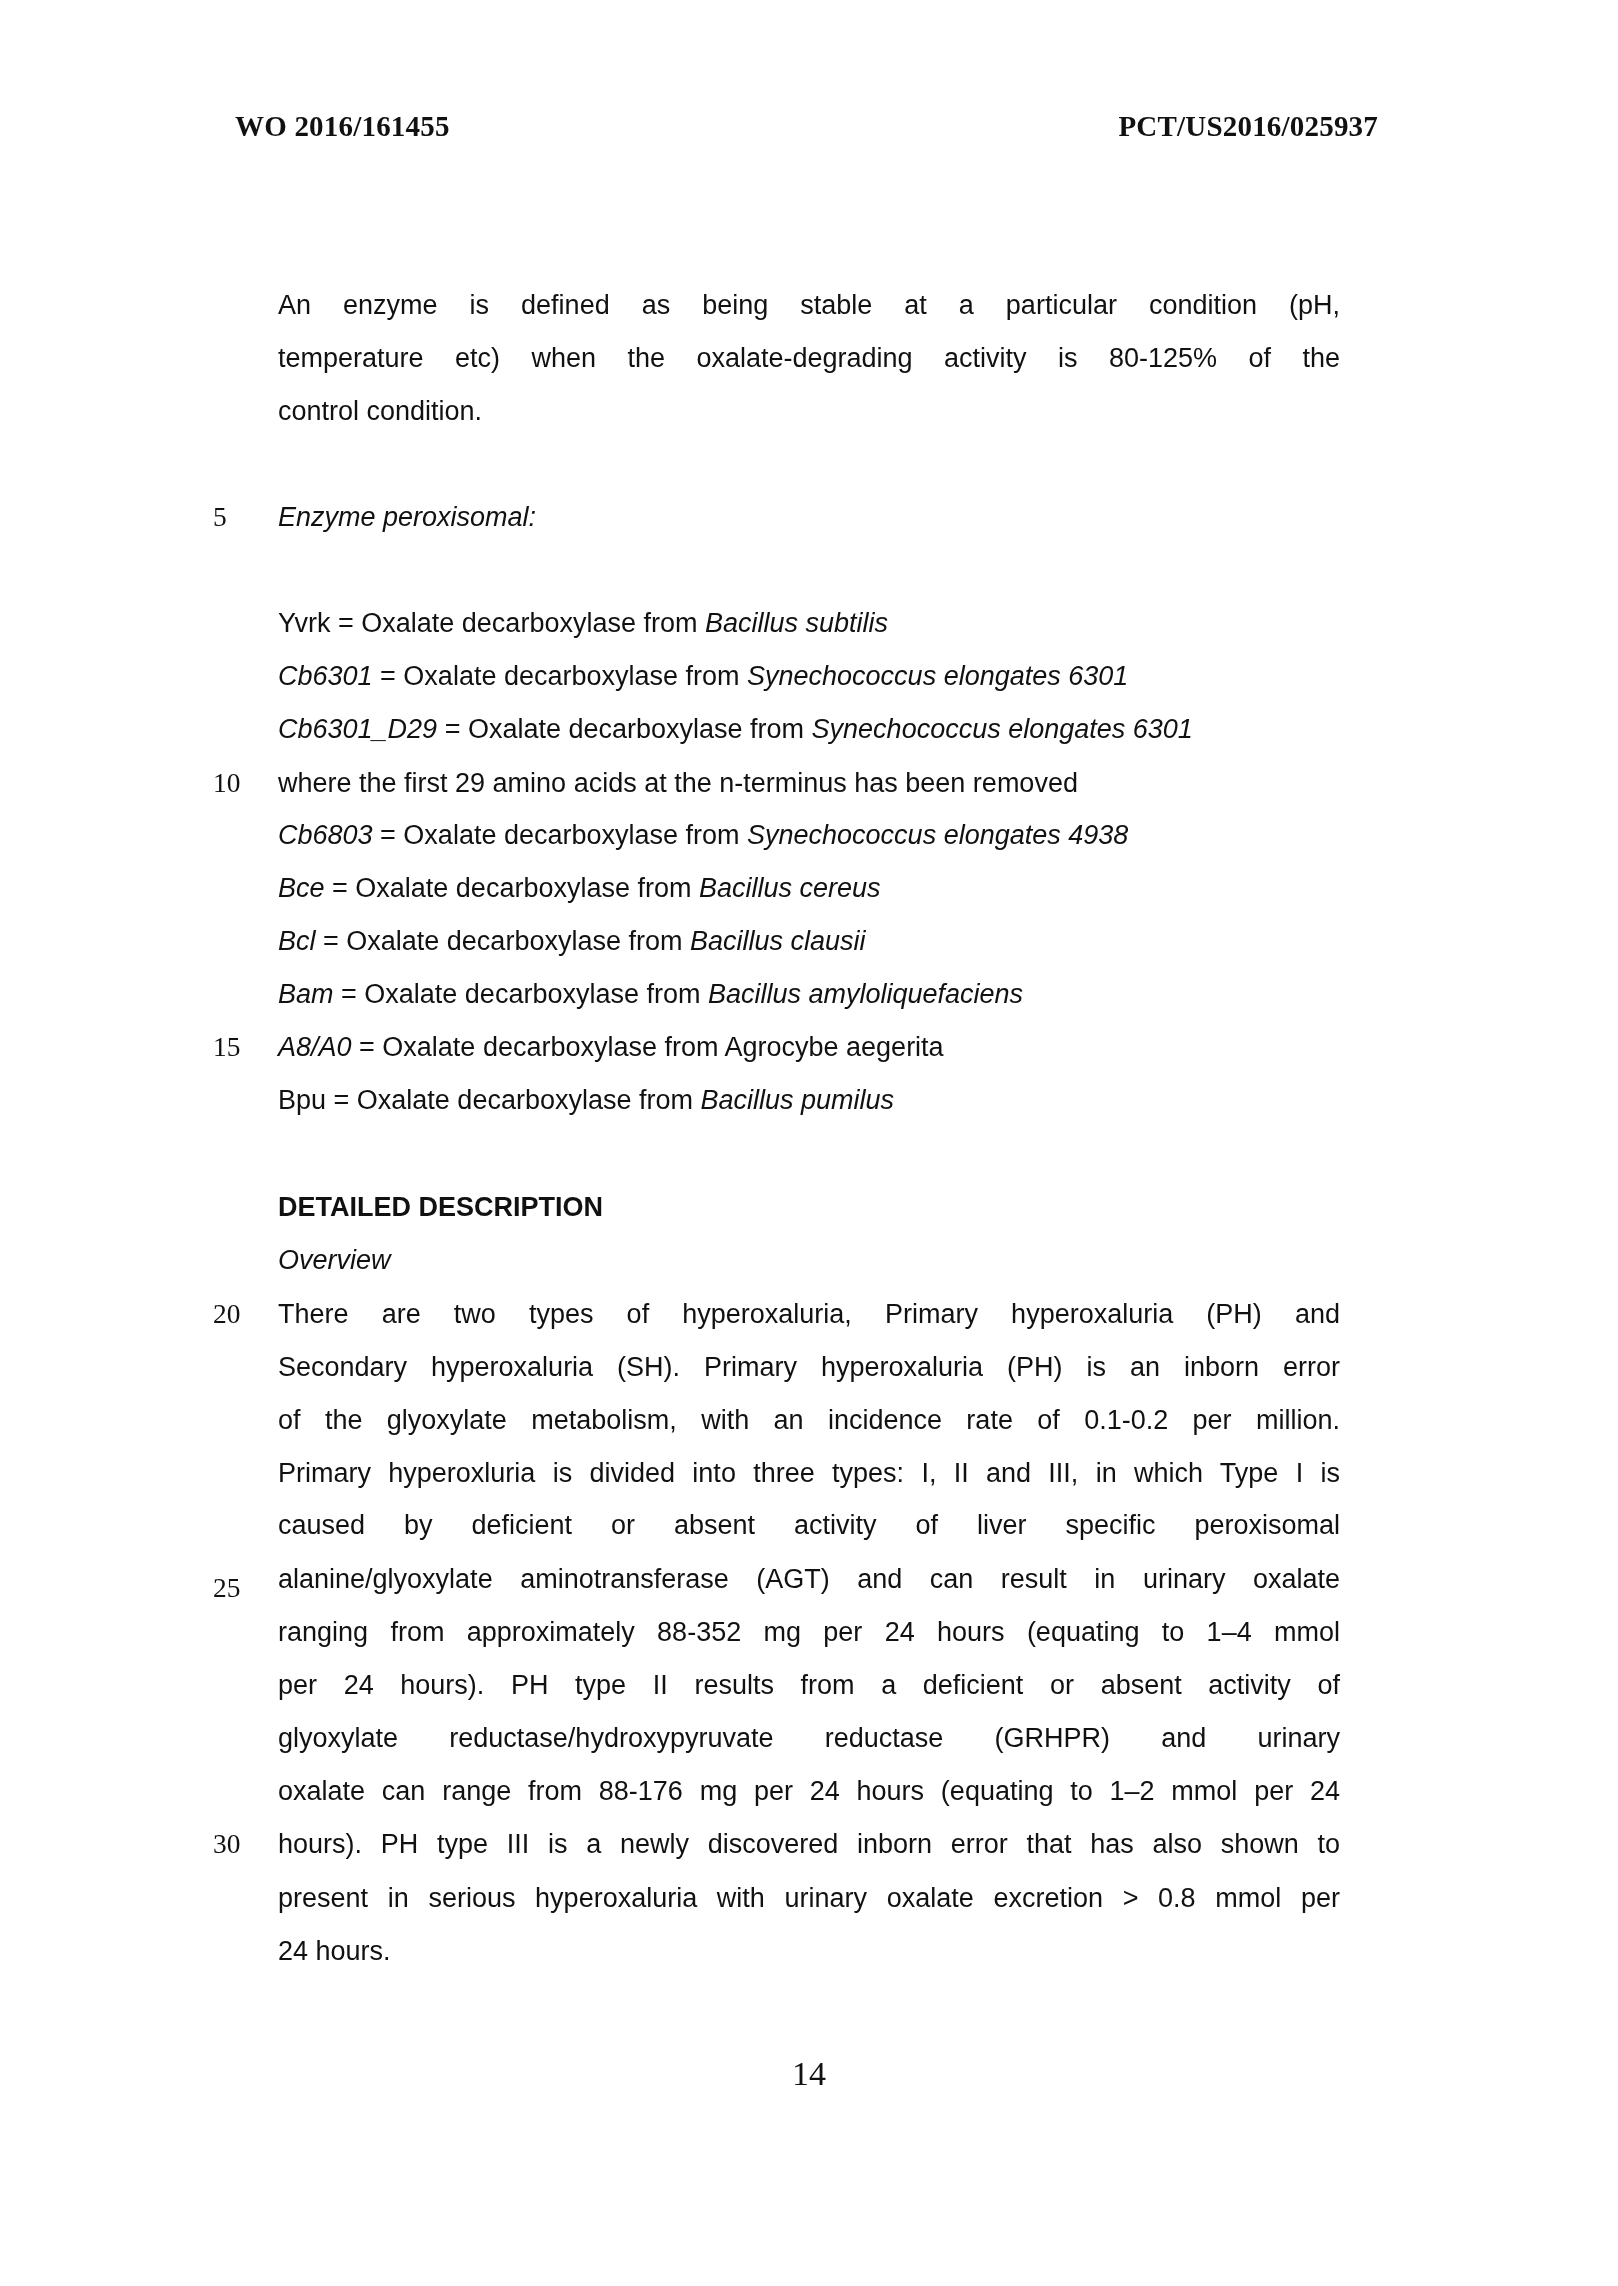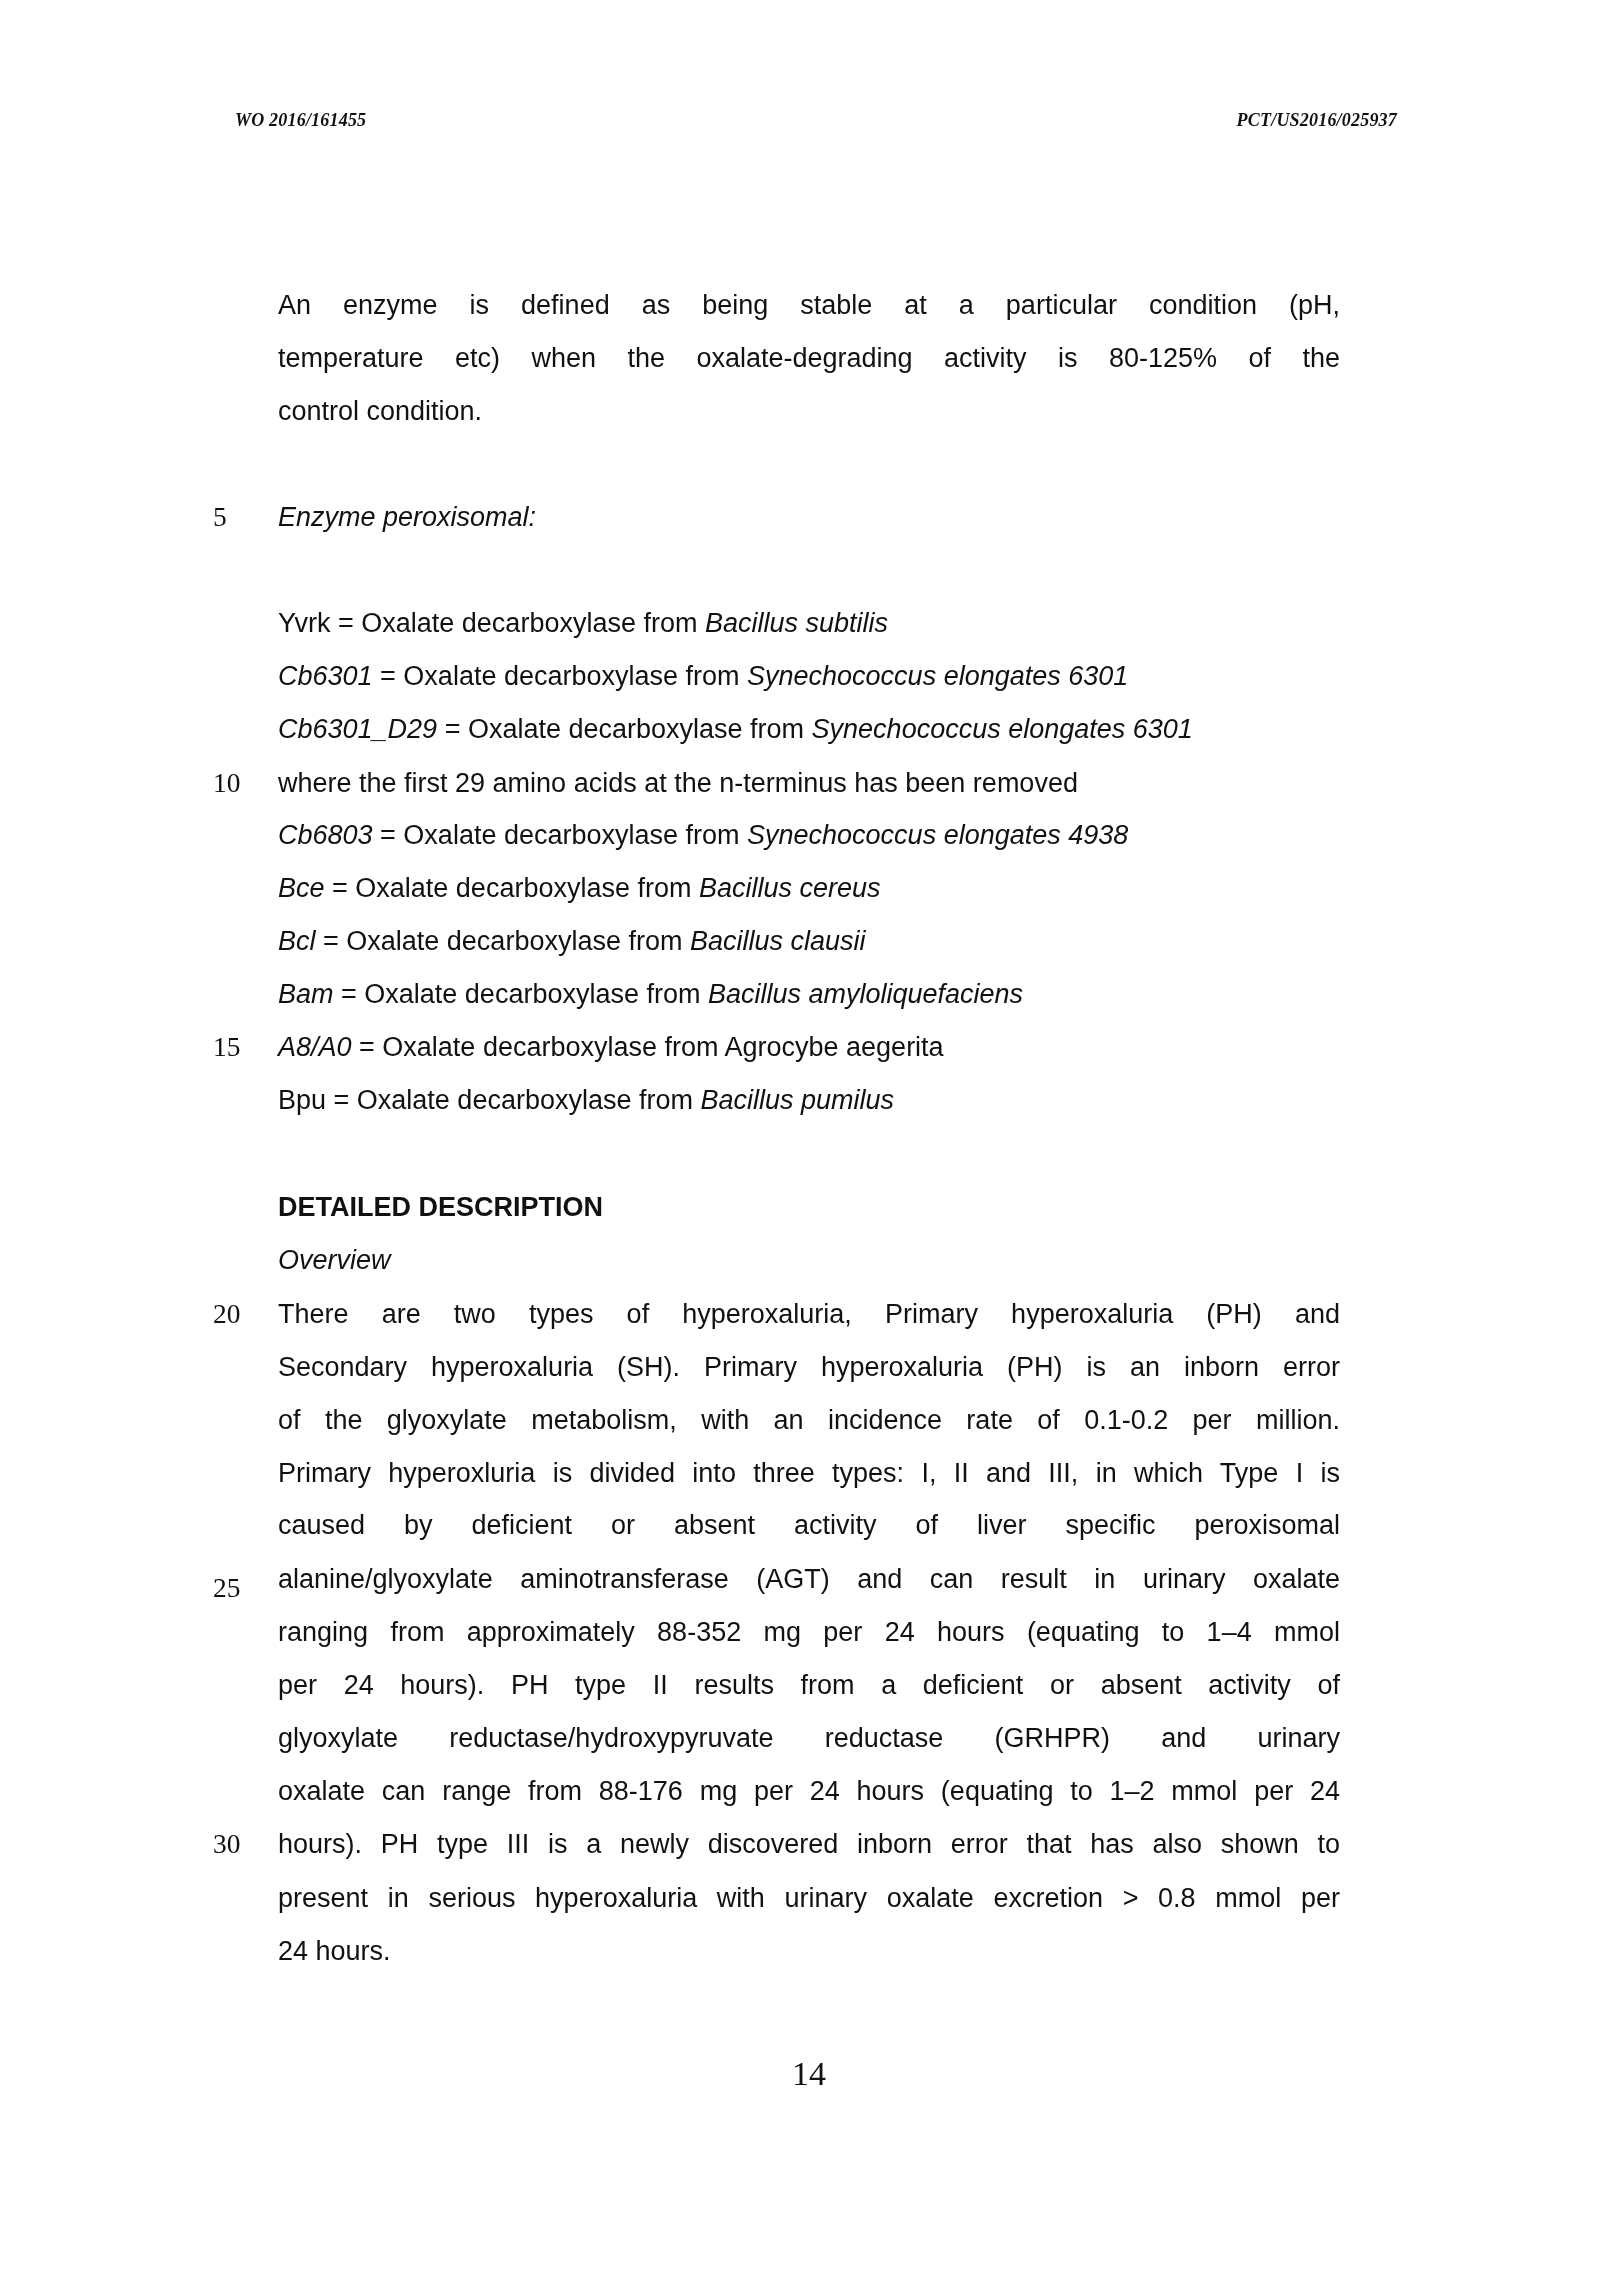--- a/index.html
+++ b/index.html
@@ -13,26 +13,25 @@
       position: relative;
       overflow: hidden;
       color: #111111;
       font-family: "Liberation Sans", sans-serif;
     }
     .hdr {
       position: absolute;
       top: 110px;
       font-family: "Liberation Serif", serif;
       font-weight: bold;
-      font-size: 18px;
+      font-size: 29px;
       letter-spacing: 0.2px;
-      font-style: italic;
     }
     .hdr-left { left: 235px; }
-    .hdr-right { right: 221px; }
+    .hdr-right { right: 240px; }
 
     .line {
       position: absolute;
       left: 278px;
       width: 1062px;
       font-size: 27px;
       line-height: 39px;
       white-space: nowrap;
     }
     .justify {

